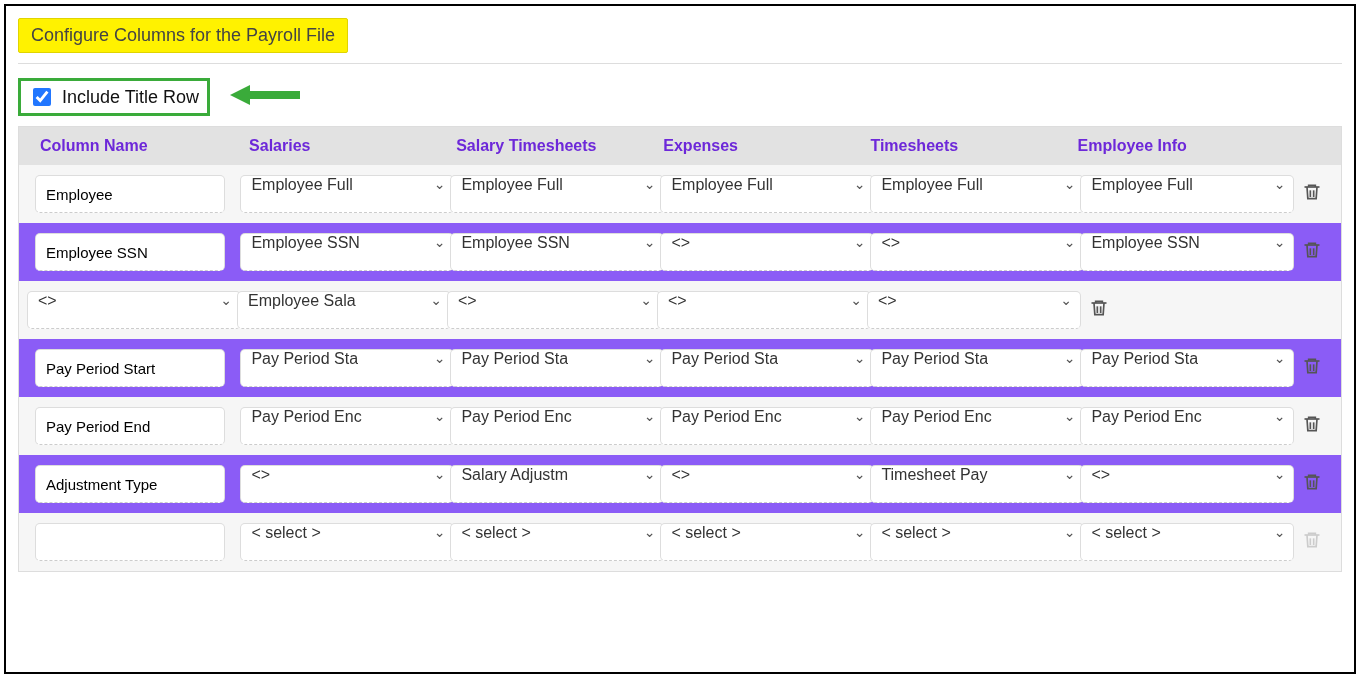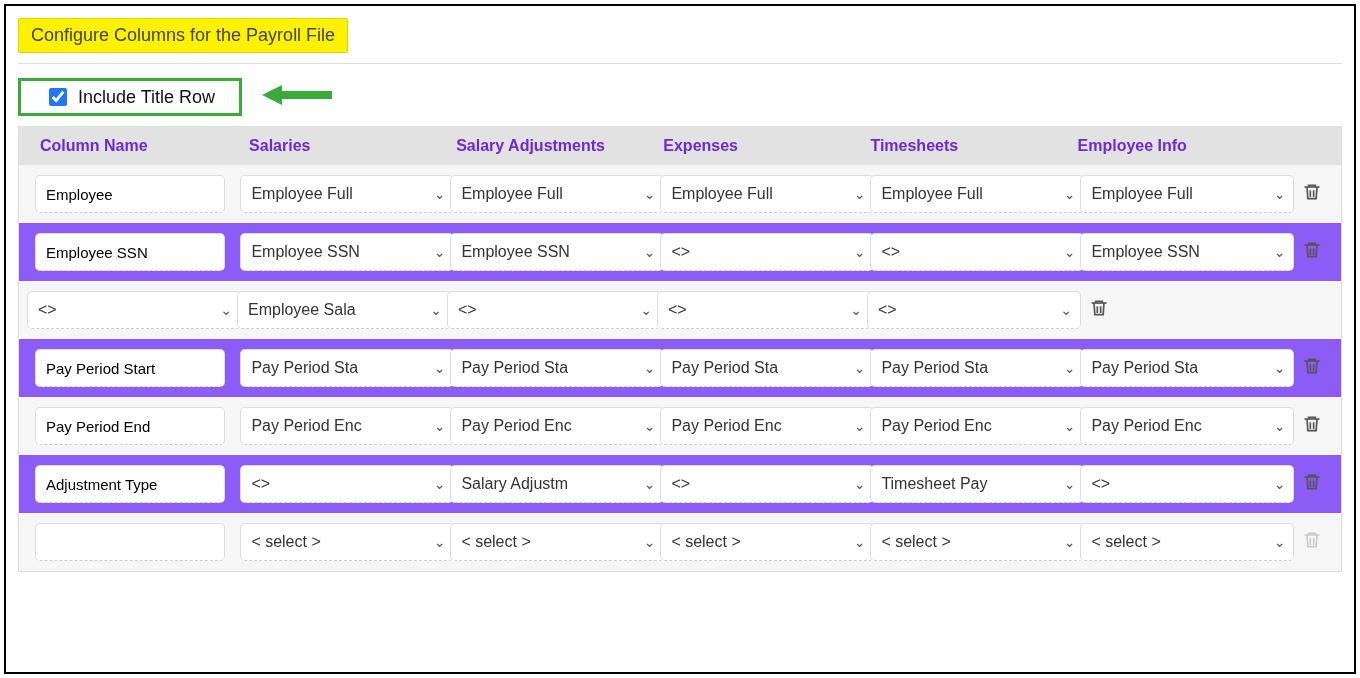--- a/index.html
+++ b/index.html
@@ -35,21 +35,21 @@
   .checkbox-row {
     display: flex;
     align-items: center;
     gap: 20px;
   }
   .checkbox-box {
     display: inline-flex;
     align-items: center;
     gap: 8px;
     border: 3px solid #3aab3a;
-    padding: 4px 24px;
+    padding: 4px 8px;
   }
   .checkbox-box input[type=checkbox]{
     width: 18px; height: 18px;
     accent-color: #2176ff;
   }
   .checkbox-box label {
     font-size: 18px;
     color: #111;
   }
   .arrow {
@@ -89,21 +89,20 @@
     font-family: inherit;
     border-bottom: 1px dashed #ccc;
   }
   .sel {
     width: 214px;
     height: 38px;
     border: 1px solid #ddd;
     border-radius: 5px;
     background: #fff;
     display: flex;
-    align-items: center;
     justify-content: space-between;
     padding: 0 8px 0 10px;
     cursor: pointer;
     border-bottom: 1px dashed #ccc;
   }
   .sel-text {
     white-space: nowrap;
     overflow: hidden;
     max-width: 140px;
   }
@@ -136,21 +135,21 @@
         <line x1="70" y1="13" x2="14" y2="13" stroke="#3aab3a" stroke-width="8"></line>
         <polygon points="0,13 20,3 20,23" fill="#3aab3a"></polygon>
       </svg>
     </span>
   </div>
 
   <div class="table">
     <div class="thead">
       <div class="col-name">Column Name</div>
       <div class="col-sel">Salaries</div>
-      <div class="col-sel">Salary Adjustments</div>
+      <div class="col-sel">Salary Timesheets</div>
       <div class="col-sel">Expenses</div>
       <div class="col-sel">Timesheets</div>
       <div class="col-sel">Employee Info</div>
       <div class="col-delete"></div>
     </div>
     <div id="tbody">
         <div class="trow">
           <div class="col-name"><input class="name-input" value="Employee" style=""></div>
           <div class="col-sel">
             <div class="sel">

